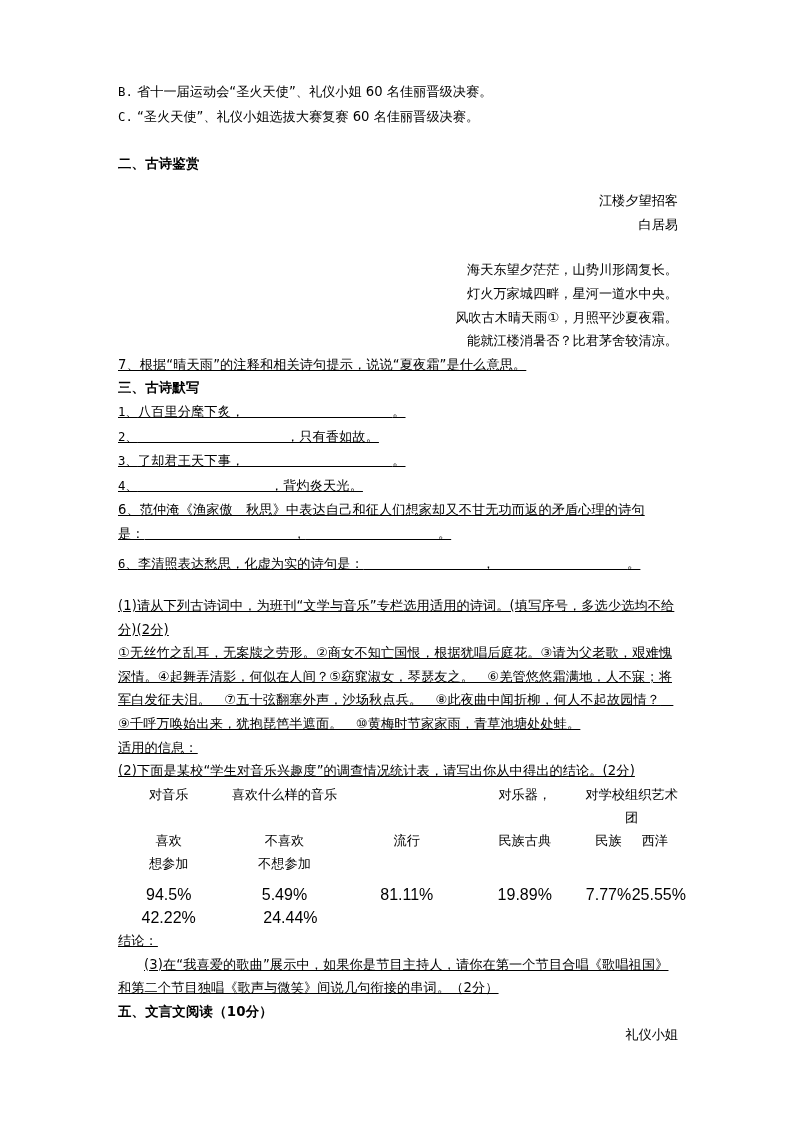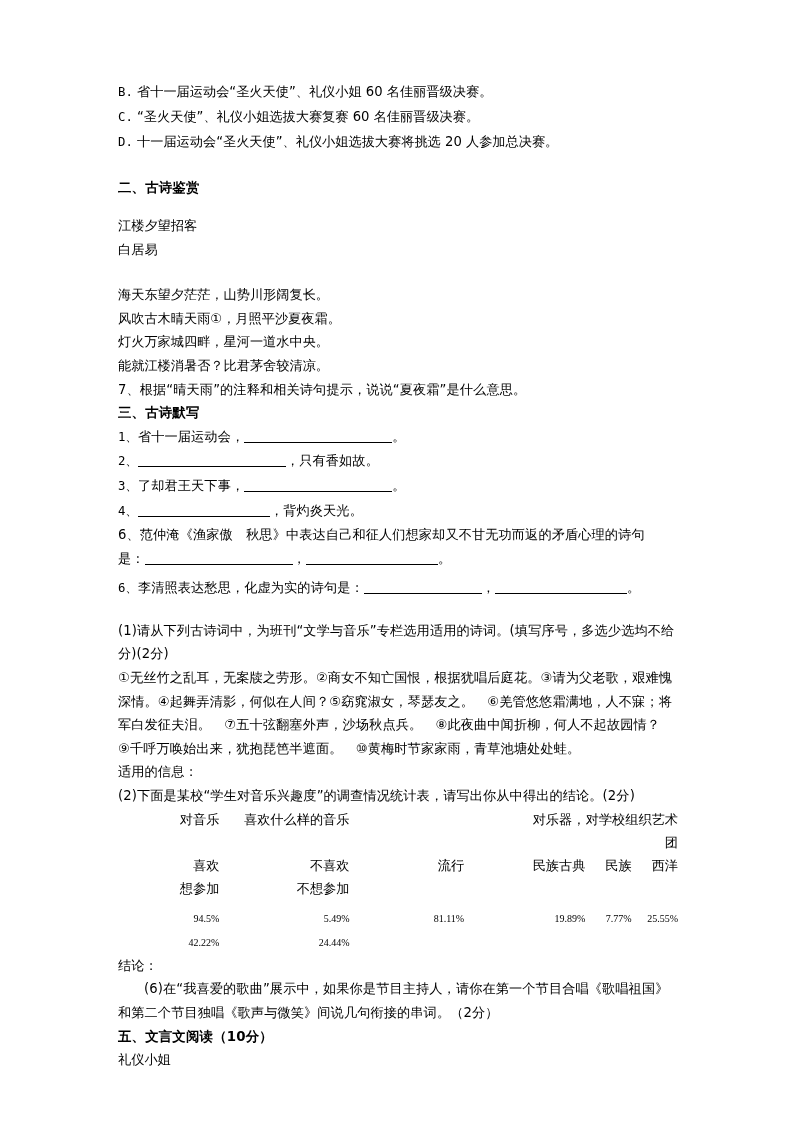--- a/index.html
+++ b/index.html
@@ -29,20 +29,21 @@
     width: 560px;
   }
 
   
   .ln {
     font-size: 13.2px;
     line-height: 23.6px;
     letter-spacing: 0.1px;
     white-space: normal;
     word-break: break-all;
+    text-decoration: underline;
   }
   .opt {
     font-size: 13.2px;
     line-height: 23.8px;
     text-indent: 0;
     padding-left: 0;
   }
   .opt .mark {
     font-family: "DejaVu Sans Mono", monospace;
     font-size: 12.3px;
@@ -56,21 +57,21 @@
   .spacer-6 { height: 6px; }
   .spacer-14 { height: 14px; }
   .spacer-18 { height: 18px; }
   .spacer-22 { height: 22px; }
 
   
   .poem-title,
   .poem-author,
   .poem-line,
   .prose-title {
-    text-align: left;
+    text-align: right;
     font-size: 13.2px;
     line-height: 23.6px;
   }
   .poem-body { margin-top: 22px; }
 
   
   .blank {
     display: inline-block;
     border-bottom: 1.1px solid #000;
     vertical-align: -2px;
@@ -89,26 +90,26 @@
   .stat-table {
     border-collapse: collapse;
     width: 560px;
     table-layout: fixed;
   }
   .stat-table td {
     padding: 0;
     font-size: 13.2px;
     line-height: 23.2px;
     vertical-align: top;
-    text-align: right;
+    text-align: center;
     border: none;
   }
   .stat-table td.num-cell {
-    font-family: Liberation Serif, serif;
-    font-size: 10px;
+    font-family: Liberation Sans, sans-serif;
+    font-size: 16px;
   }
   .c1 { width: 92px; }
   .c2 { width: 118px; }
   .c3 { width: 104px; }
   .c4 { width: 110px; }
   .c5 { width: 84px; }
   .c6 { width: 52px; }
   .pad-l { padding-left: 12px !important; margin-top: 6px; }
   .row-gap td { padding-top: 7px !important; }
 
@@ -121,47 +122,43 @@
   <div class="content">
 
     <div class="opt">
       <span class="mark">B.</span>
       <span>省十一届运动会“圣火天使”、礼仪小姐 60 名佳丽晋级决赛。</span>
     </div>
     <div class="opt">
       <span class="mark">C.</span>
       <span>“圣火天使”、礼仪小姐选拔大赛复赛 60 名佳丽晋级决赛。</span>
     </div>
-    <div class="opt">
-      <span class="mark">D.</span>
-      <span>十一届运动会“圣火天使”、礼仪小姐选拔大赛将挑选 20 人参加总决赛。</span>
-    </div>
 
     <div class="spacer-22"></div>
 
     <div class="sec-head">二、古诗鉴赏</div>
 
     <div class="spacer-14"></div>
 
     <div class="poem-title">江楼夕望招客</div>
     <div class="poem-author">白居易</div>
 
     <div class="poem-body">
       <div class="poem-line">海天东望夕茫茫，山势川形阔复长。</div>
+      <div class="poem-line">灯火万家城四畔，星河一道水中央。</div>
       <div class="poem-line">风吹古木晴天雨①，月照平沙夏夜霜。</div>
-      <div class="poem-line">灯火万家城四畔，星河一道水中央。</div>
       <div class="poem-line">能就江楼消暑否？比君茅舍较清凉。</div>
     </div>
 
     <div class="ln">7、根据“晴天雨”的注释和相关诗句提示，说说“夏夜霜”是什么意思。</div>
 
     <div class="sec-head">三、古诗默写</div>
 
     <div class="ln">
-      <span class="num">1、</span><span>省十一届运动会，</span><span class="blank b-xl"></span><span>。</span>
+      <span class="num">1、</span><span>八百里分麾下炙，</span><span class="blank b-xl"></span><span>。</span>
     </div>
 
     <div class="ln">
       <span class="num">2、</span><span class="blank b-xl"></span><span>，只有香如故。</span>
     </div>
 
     <div class="ln">
       <span class="num">3、</span><span>了却君王天下事，</span><span class="blank b-xl"></span><span>。</span>
     </div>
 
@@ -227,19 +224,19 @@
           <td class="c2 num-cell pad-l">24.44%</td>
           <td class="c3"></td>
           <td class="c4"></td>
           <td class="c5"></td>
           <td class="c6"></td>
         </tr>
       </tbody>
     </table>
 
     <div class="ln">结论：</div>
-    <div class="ln indent-2">(6)在“我喜爱的歌曲”展示中，如果你是节目主持人，请你在第一个节目合唱《歌唱祖国》和第二个节目独唱《歌声与微笑》间说几句衔接的串词。（2分）</div>
+    <div class="ln indent-2">(3)在“我喜爱的歌曲”展示中，如果你是节目主持人，请你在第一个节目合唱《歌唱祖国》和第二个节目独唱《歌声与微笑》间说几句衔接的串词。（2分）</div>
 
     <div class="sec-head">五、文言文阅读（10分）</div>
     <div class="prose-title">礼仪小姐</div>
 
   </div>
 </div>
 
 </body></html>

